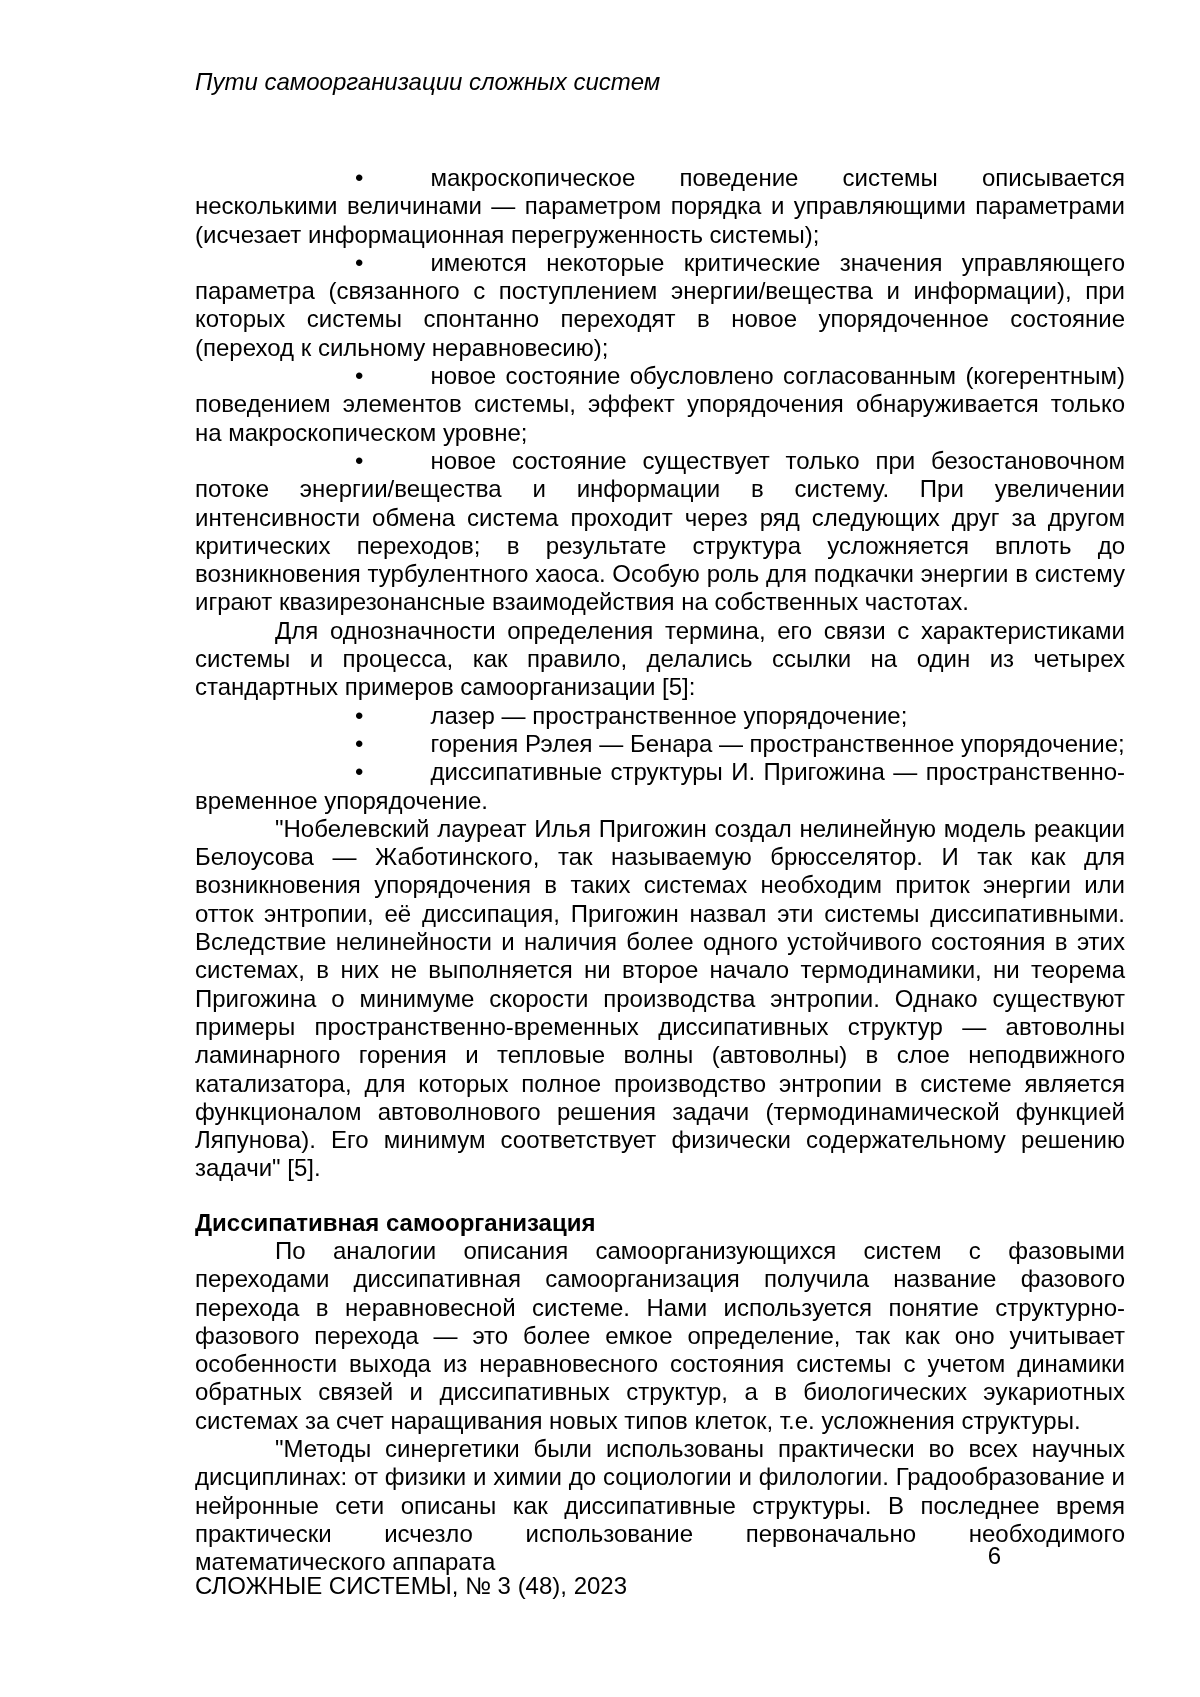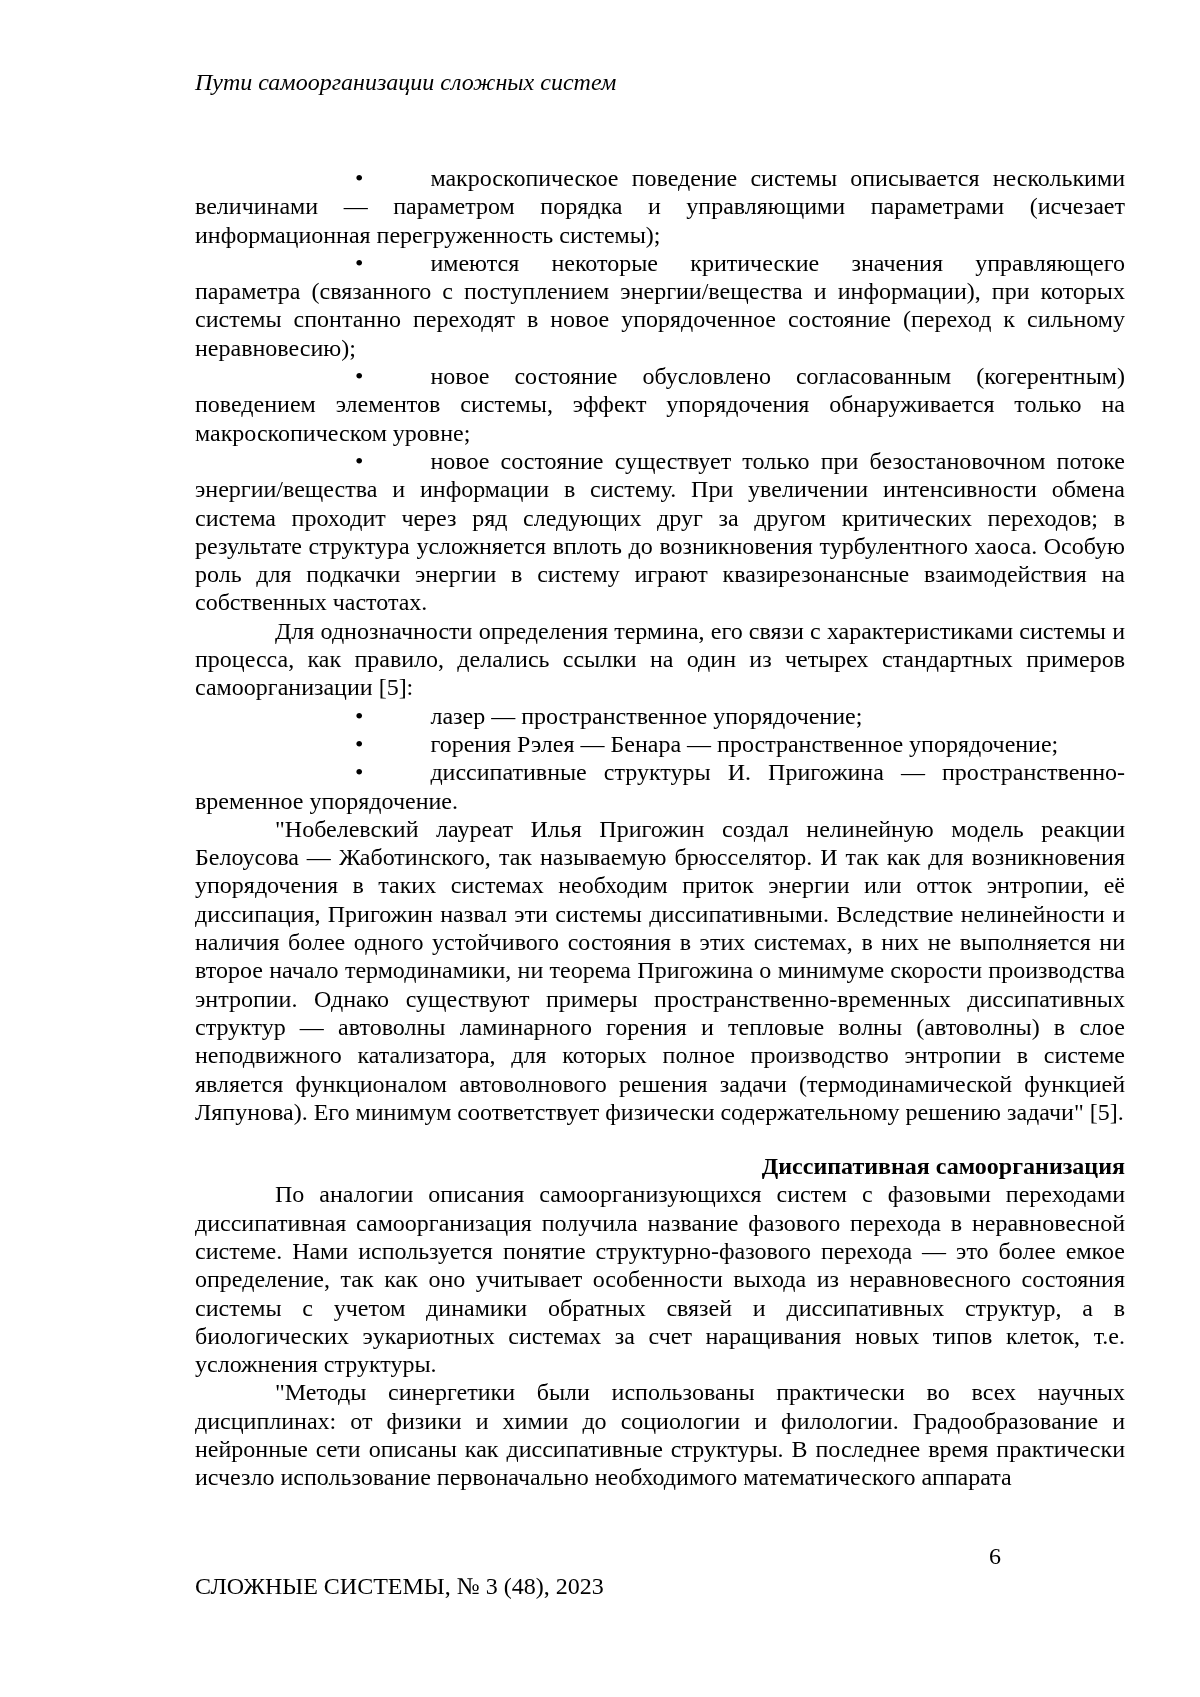--- a/index.html
+++ b/index.html
@@ -6,21 +6,21 @@
   * { margin: 0; padding: 0; box-sizing: border-box; }
   html, body { background: #ffffff; }
 
   .page {
     position: relative;
     width: 1076px;
     height: 1697px;
     margin: 0 auto;
     background: #ffffff;
     color: #000000;
-    font-family: Liberation Serif, serif;
+    font-family: Liberation Sans, sans-serif;
     font-size: 24px;
     line-height: 28.3px;
     overflow: hidden;
   }
 
   .running-header {
     position: absolute;
     left: 133px;
     top: 68px;
     width: 930px;
@@ -46,21 +46,21 @@
     width: 67px;
   }
 
   .bullet-char {
     display: inline-block;
   }
 
   .section-heading {
     font-weight: bold;
     font-size: 24px;
-    text-align: right;
+    text-align: left;
     text-indent: 0;
     margin-top: 26px;
     line-height: 28.3px;
   }
 
   .page-number {
     position: absolute;
     right: 137px;
     top: 1542px;
     text-align: right;

